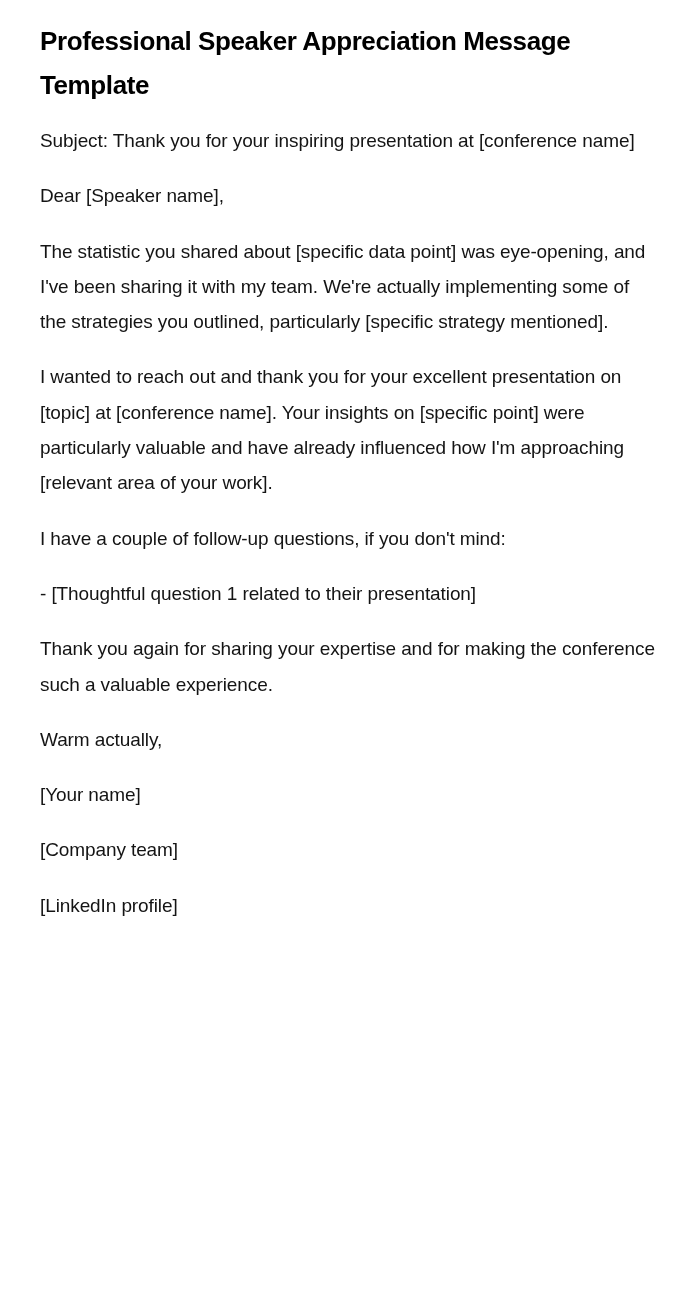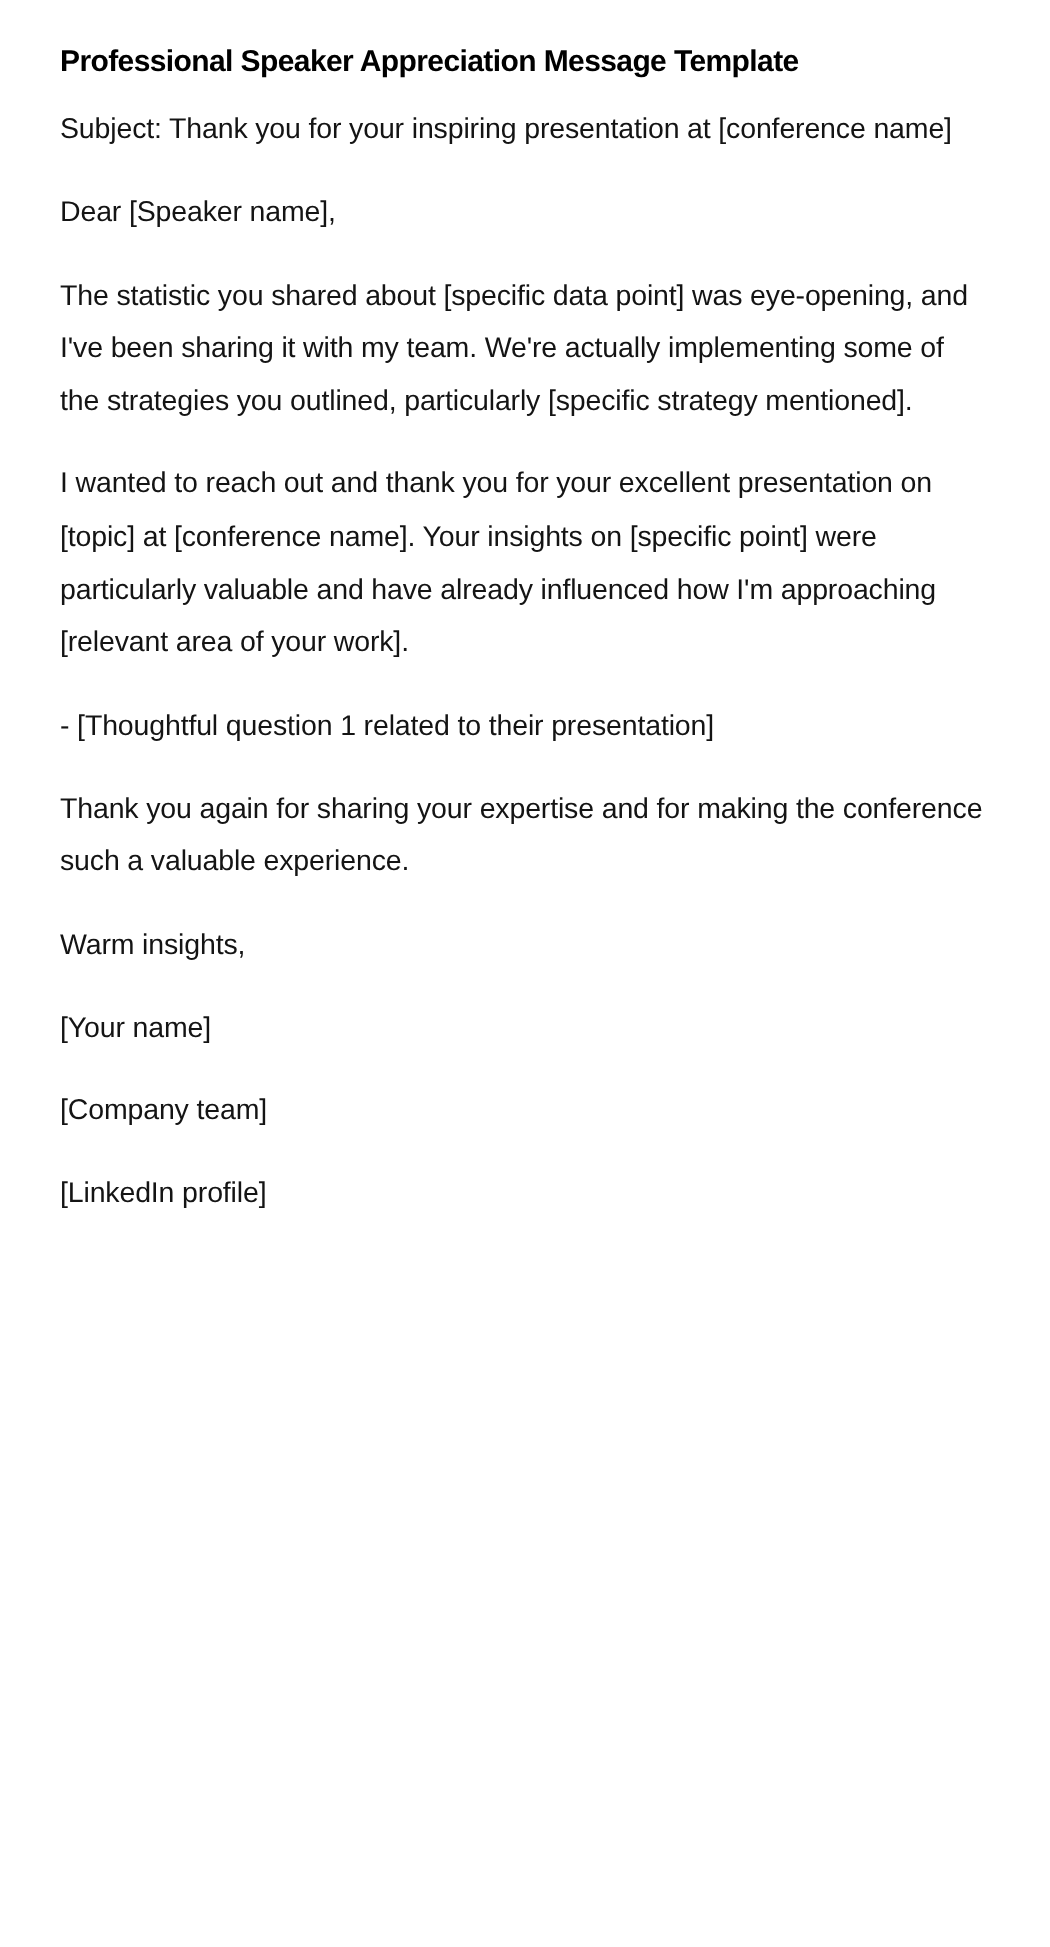--- a/index.html
+++ b/index.html
@@ -14,42 +14,43 @@
       font-family: "Liberation Sans", sans-serif;
       color: #111111;
     }
     .page {
       padding: 19px 40px 0 40px;
       box-sizing: border-box;
     }
     .title {
       font-family: "Liberation Sans", sans-serif;
       font-weight: bold;
-      font-size: 20px;
+      font-size: 26px;
       line-height: 44px;
       margin: 0 0 1px 0;
       letter-spacing: -0.4px;
       color: #000000;
     }
     .para {
       font-size: 19px;
       line-height: 35.3px;
-      margin: 6px 0 20px 0;
+      margin: 16px 0 20px 0;
       letter-spacing: -0.1px;
       color: #141414;
     }
   </style>
 </head>
 <body>
 
 <div class="page">
   <h1 class="title">Professional Speaker Appreciation Message Template</h1>
   <p class="para">Subject: Thank you for your inspiring presentation at [conference name]</p>
   <p class="para">Dear [Speaker name],</p>
   <p class="para">The statistic you shared about [specific data point] was eye-opening, and I've been sharing it with my team. We're actually implementing some of the strategies you outlined, particularly [specific strategy mentioned].</p>
   <p class="para">I wanted to reach out and thank you for your excellent presentation on [topic] at [conference name]. Your insights on [specific point] were particularly valuable and have already influenced how I'm approaching [relevant area of your work].</p>
+  <p class="para">I have a couple of follow-up questions, if you don't mind:</p>
   <p class="para">- [Thoughtful question 1 related to their presentation]</p>
   <p class="para">Thank you again for sharing your expertise and for making the conference such a valuable experience.</p>
-  <p class="para">Warm insights,</p>
+  <p class="para">Warm actually,</p>
   <p class="para">[Your name]</p>
   <p class="para">[Company team]</p>
   <p class="para">[LinkedIn profile]</p>
 </div>
 
 </body></html>

